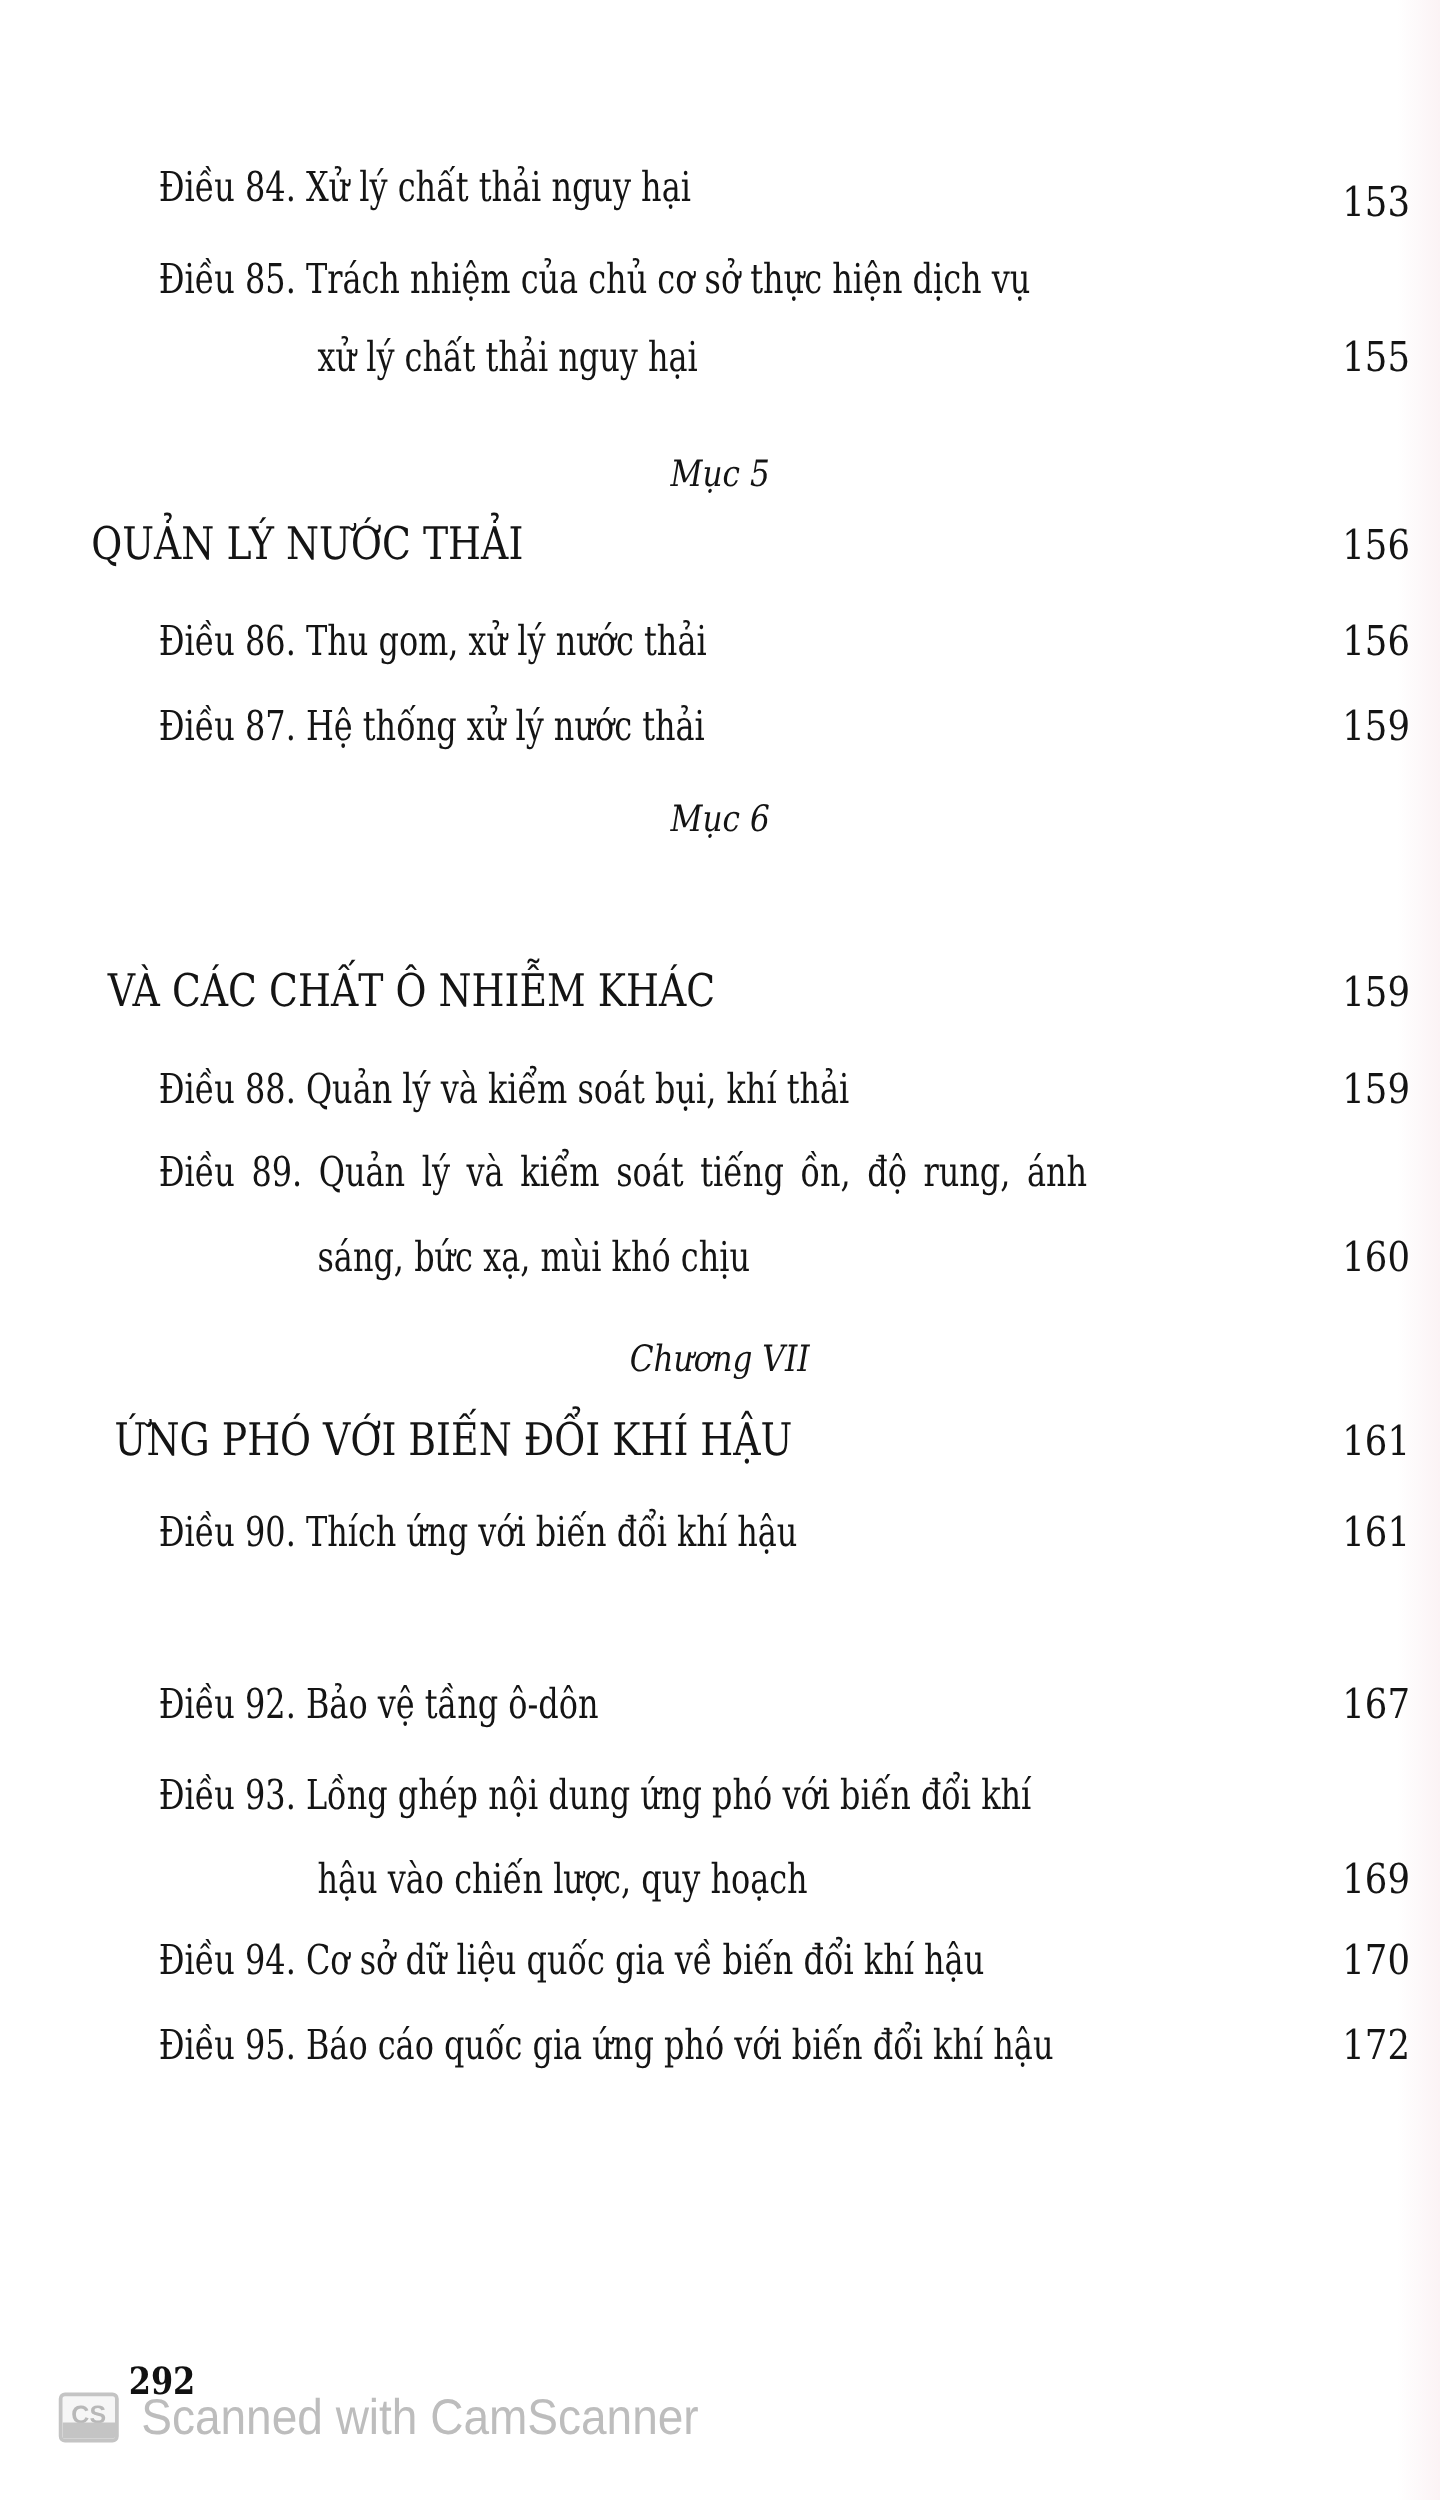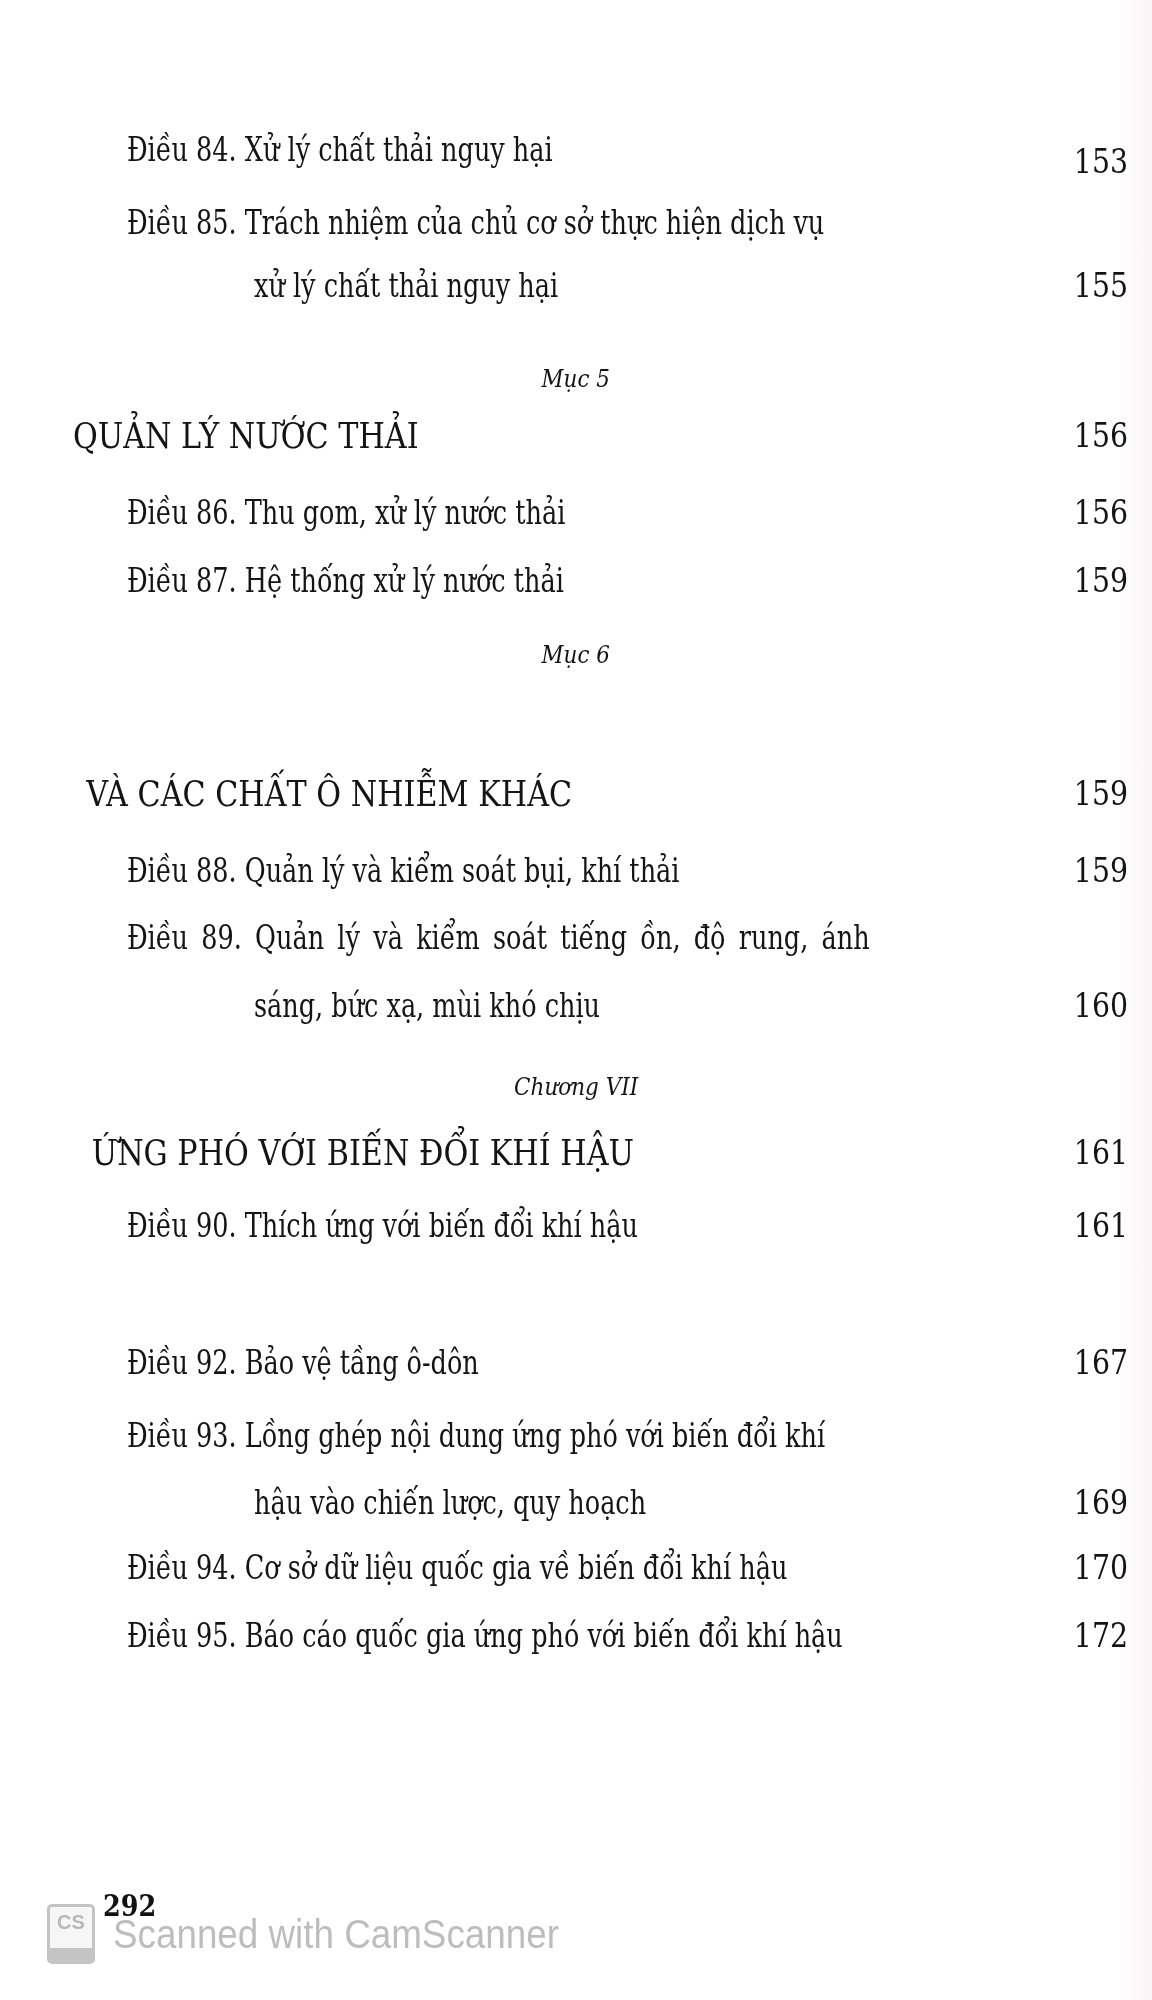--- a/index.html
+++ b/index.html
@@ -51,21 +51,21 @@
     font-size: 33px;
     transform-origin: right center;
     transform: scaleX(0.86);
     white-space: nowrap;
   }
   .sec-label {
     position: absolute;
     left: 0; width: 1104px;
     text-align: center;
     font-style: italic;
-    font-size: 25px;
+    font-size: 29px;
     white-space: nowrap;
   }
   .sec-label span {
     display: inline-block;
     transform: scaleX(0.86);
   }
   .sec-title {
     position: absolute;
     left: 16px; width: 1104px;
     text-align: left;
@@ -89,21 +89,21 @@
   .watermark {
     position: absolute;
     left: 47px;
     top: 1906px;
     height: 56px;
     display: flex;
     align-items: center;
   }
   .cs-icon {
     width: 48px;
-    height: 60px;
+    height: 40px;
     border-radius: 5px;
     border: 3px solid #c4c4c4;
     box-sizing: border-box;
     position: relative;
     background: #f6f6f6;
     overflow: hidden;
   }
   .cs-icon .cs-txt {
     position: absolute;
     top: 4px; left: 0; width: 100%;

